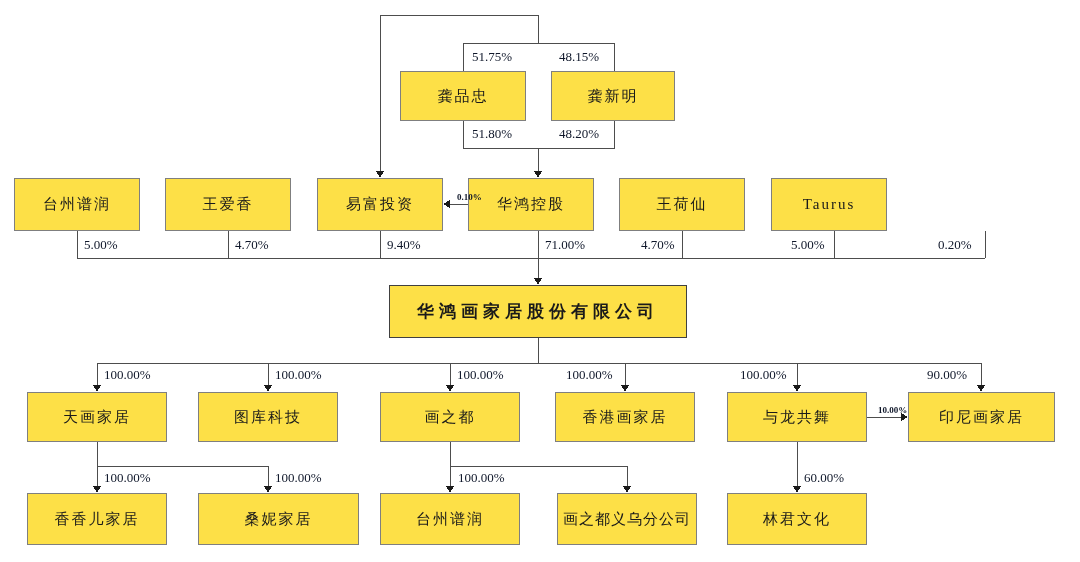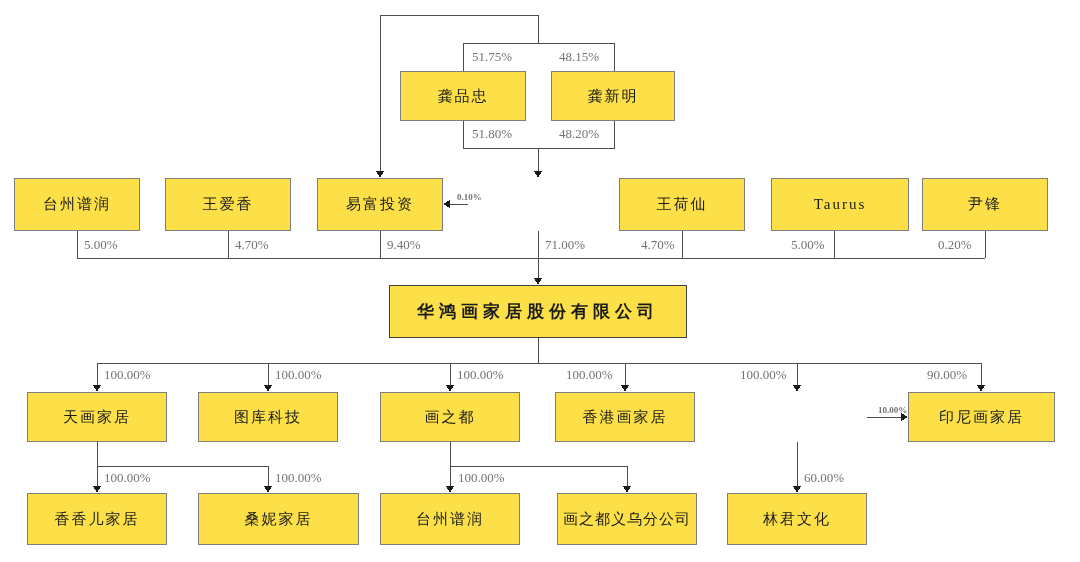--- a/index.html
+++ b/index.html
@@ -20,21 +20,21 @@
     font-size:15px;color:#1a1a1a;
     letter-spacing:2px;
     white-space:nowrap;
   }
   .box.main{
     border:1.5px solid #404040;
     font-size:17px;font-weight:bold;letter-spacing:5px;
   }
   .pct{
     position:absolute;
-    font-size:13px;color:#737373;
+    font-size:13px;color:#0f172a;
     white-space:nowrap;line-height:18px;
   }
   .pct.sm{
     font-size:9px;font-weight:bold;line-height:10px;letter-spacing:0;padding-left:11px;
   }
 </style>
 </head>
 <body>
 
 <div class="stage">
@@ -80,23 +80,23 @@
   <div class="box" style="left:551px;top:71px;width:124px;height:50px">龚新明</div>
 
   <div class="pct" style="left:472px;top:48px">51.75%</div>
   <div class="pct" style="left:559px;top:48px">48.15%</div>
   <div class="pct" style="left:472px;top:125px">51.80%</div>
   <div class="pct" style="left:559px;top:125px">48.20%</div>
 
   <div class="box" style="left:14px;top:178px;width:126px;height:53px">台州谱润</div>
   <div class="box" style="left:165px;top:178px;width:126px;height:53px">王爱香</div>
   <div class="box" style="left:317px;top:178px;width:126px;height:53px">易富投资</div>
+  <div class="box" style="left:468px;top:178px;width:126px;height:53px">华鸿控股</div>
   <div class="box" style="left:619px;top:178px;width:126px;height:53px">王荷仙</div>
-  <div class="box" style="left:771px;top:178px;width:138px;height:53px">Taurus</div>
-  <div class="box" style="left:922px;top:178px;width:126px;height:53px">尹锋</div>
+  <div class="box" style="left:771px;top:178px;width:116px;height:53px">Taurus</div>
 
   <div class="pct sm" style="left:446px;top:192px">0.10%</div>
 
   <div class="pct" style="left:84px;top:236px">5.00%</div>
   <div class="pct" style="left:235px;top:236px">4.70%</div>
   <div class="pct" style="left:387px;top:236px">9.40%</div>
   <div class="pct" style="left:545px;top:236px">71.00%</div>
   <div class="pct" style="left:641px;top:236px">4.70%</div>
   <div class="pct" style="left:791px;top:236px">5.00%</div>
   <div class="pct" style="left:938px;top:236px">0.20%</div>
@@ -107,20 +107,21 @@
   <div class="pct" style="left:275px;top:366px">100.00%</div>
   <div class="pct" style="left:457px;top:366px">100.00%</div>
   <div class="pct" style="left:566px;top:366px">100.00%</div>
   <div class="pct" style="left:740px;top:366px">100.00%</div>
   <div class="pct" style="left:927px;top:366px">90.00%</div>
 
   <div class="box" style="left:27px;top:392px;width:140px;height:50px">天画家居</div>
   <div class="box" style="left:198px;top:392px;width:140px;height:50px">图库科技</div>
   <div class="box" style="left:380px;top:392px;width:140px;height:50px">画之都</div>
   <div class="box" style="left:555px;top:392px;width:140px;height:50px">香港画家居</div>
+  <div class="box" style="left:727px;top:392px;width:140px;height:50px">与龙共舞</div>
   <div class="box" style="left:908px;top:392px;width:147px;height:50px">印尼画家居</div>
 
   <div class="pct sm" style="left:867px;top:405px">10.00%</div>
 
   <div class="pct" style="left:104px;top:469px">100.00%</div>
   <div class="pct" style="left:275px;top:469px">100.00%</div>
   <div class="pct" style="left:458px;top:469px">100.00%</div>
   <div class="pct" style="left:804px;top:469px">60.00%</div>
 
   <div class="box" style="left:27px;top:493px;width:140px;height:52px">香香儿家居</div>

